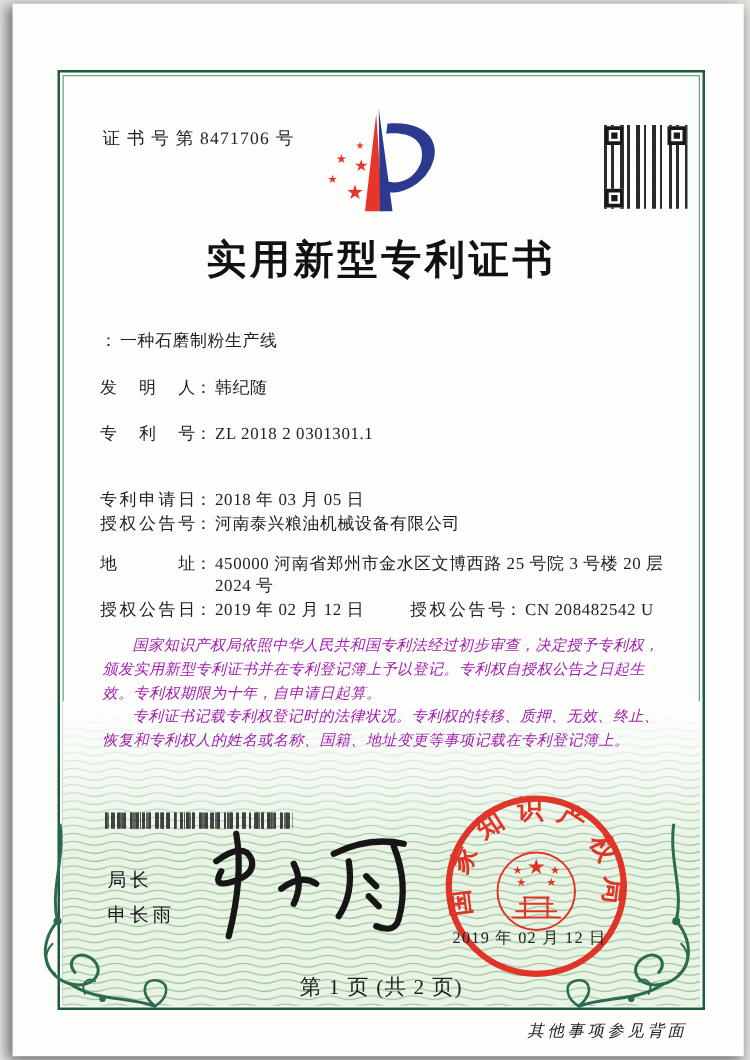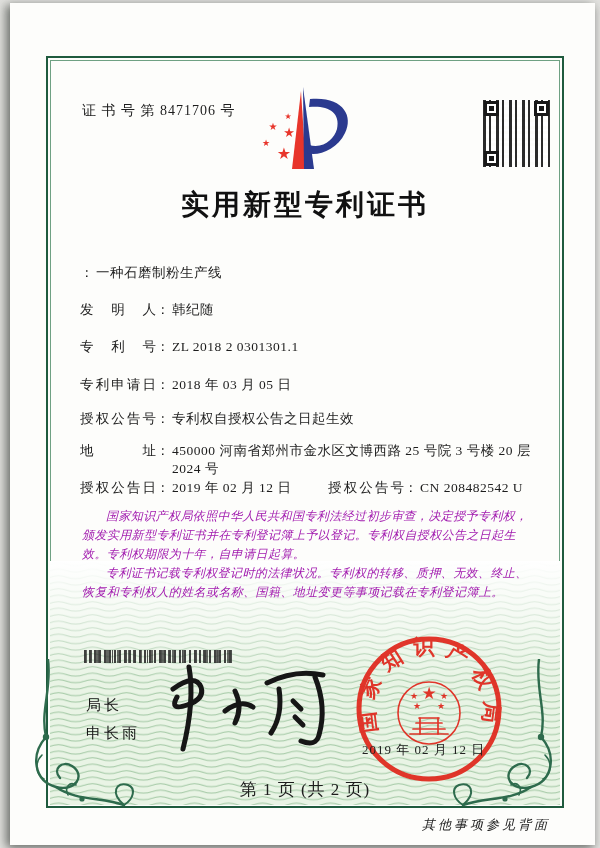--- a/index.html
+++ b/index.html
@@ -33,21 +33,21 @@
     position:absolute;left:473px;top:97px;width:67px;height:67px;background:#fff;z-index:3;
     background:
       repeating-linear-gradient(90deg, rgba(25,25,25,.92) 0 3px, transparent 3px 6px, rgba(25,25,25,.92) 6px 8px, transparent 8px 13px),
       repeating-linear-gradient(0deg, #fff 0 2px, transparent 2px 5px, #fff 5px 9px, transparent 9px 12px);
   }
   .qr .finder{position:absolute;width:15px;height:15px;border:3px solid #191919;background:#fff;box-sizing:border-box;}
   .qr .finder::after{content:"";position:absolute;left:2px;top:2px;width:5px;height:5px;background:#191919;}
   .qr .f-tl{left:1px;top:1px;} .qr .f-tr{right:1px;top:1px;} .qr .f-bl{left:1px;bottom:1px;}
   .title{
     position:absolute;left:36px;top:183px;width:518px;text-align:center;z-index:3;
-    font-size:28px;font-weight:700;letter-spacing:3px;color:#111;
+    font-size:32px;font-weight:700;letter-spacing:3px;color:#111;
   }
   .row{position:absolute;left:70px;display:flex;align-items:flex-start;z-index:3;font-size:13.5px;line-height:18px;}
   .flabel{display:inline-block;width:76px;text-align:justify;text-align-last:justify;}
   .fcolon{display:inline-block;width:14px;}
   .fvalue{display:inline-block;margin-left:2px;letter-spacing:.5px;}
   .addr-val{width:378px;}
   .gd-val{width:156px;}
   .paras{position:absolute;left:72px;top:504px;width:452px;z-index:3;}
   .paras p{
     margin:0;font-size:12px;line-height:19px;letter-spacing:.4px;
@@ -157,29 +157,29 @@
   <div class="row" style="top:298px">
     <span class="flabel">发明人</span>
       <span class="fcolon">：</span>
       <span class="fvalue">韩纪随</span>
   </div>
   <div class="row" style="top:335px">
     <span class="flabel">专利号</span>
       <span class="fcolon">：</span>
       <span class="fvalue">ZL 2018 2 0301301.1</span>
   </div>
-  <div class="row" style="top:373px">
+  <div class="row" style="top:388px">
     <span class="flabel">专利申请日</span>
       <span class="fcolon">：</span>
       <span class="fvalue">2018 年 03 月 05 日</span>
   </div>
   <div class="row" style="top:407px">
     <span class="flabel">授权公告号</span>
       <span class="fcolon">：</span>
-      <span class="fvalue">专利权自授权公告之日起生效</span>
+      <span class="fvalue">河南泰兴粮油机械设备有限公司</span>
   </div>
   <div class="row" style="top:439px">
     <span class="flabel">地址</span>
       <span class="fcolon">：</span>
       <span class="fvalue addr-val">450000 河南省郑州市金水区文博西路 25 号院 3 号楼 20 层 2024 号</span>
   </div>
   <div class="row" style="top:476px">
     <span class="flabel">授权公告日</span>
       <span class="fcolon">：</span>
       <span class="fvalue gd-val">2019 年 02 月 12 日</span>

